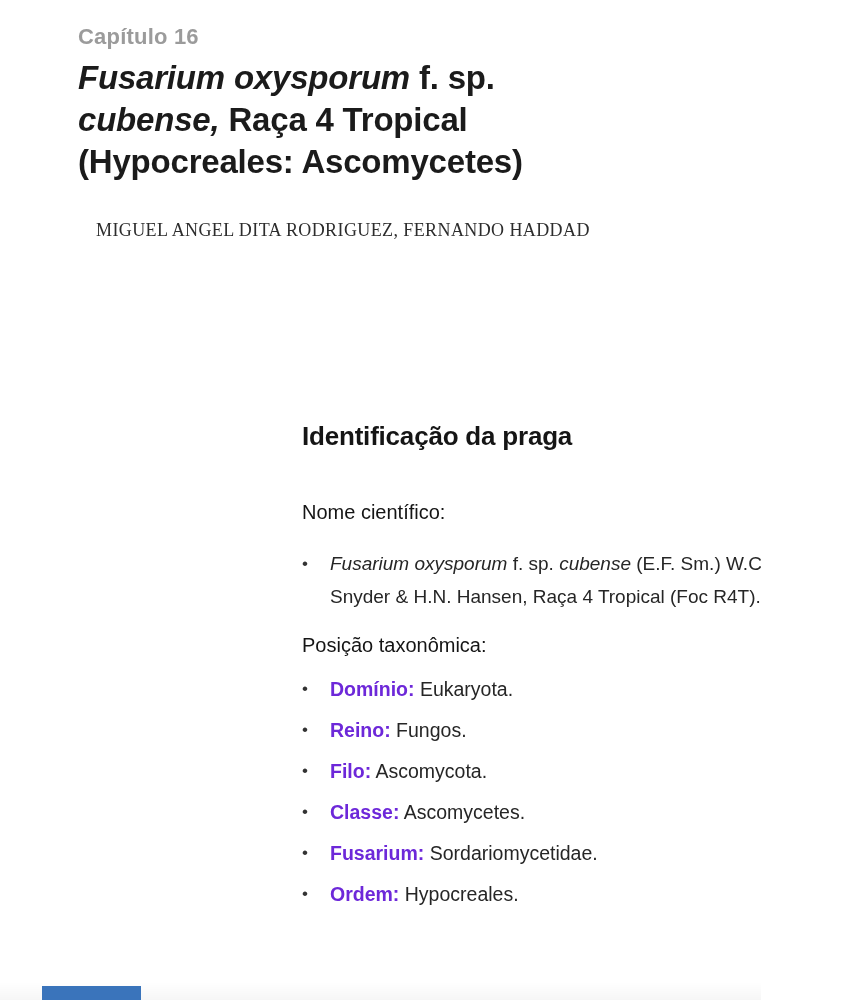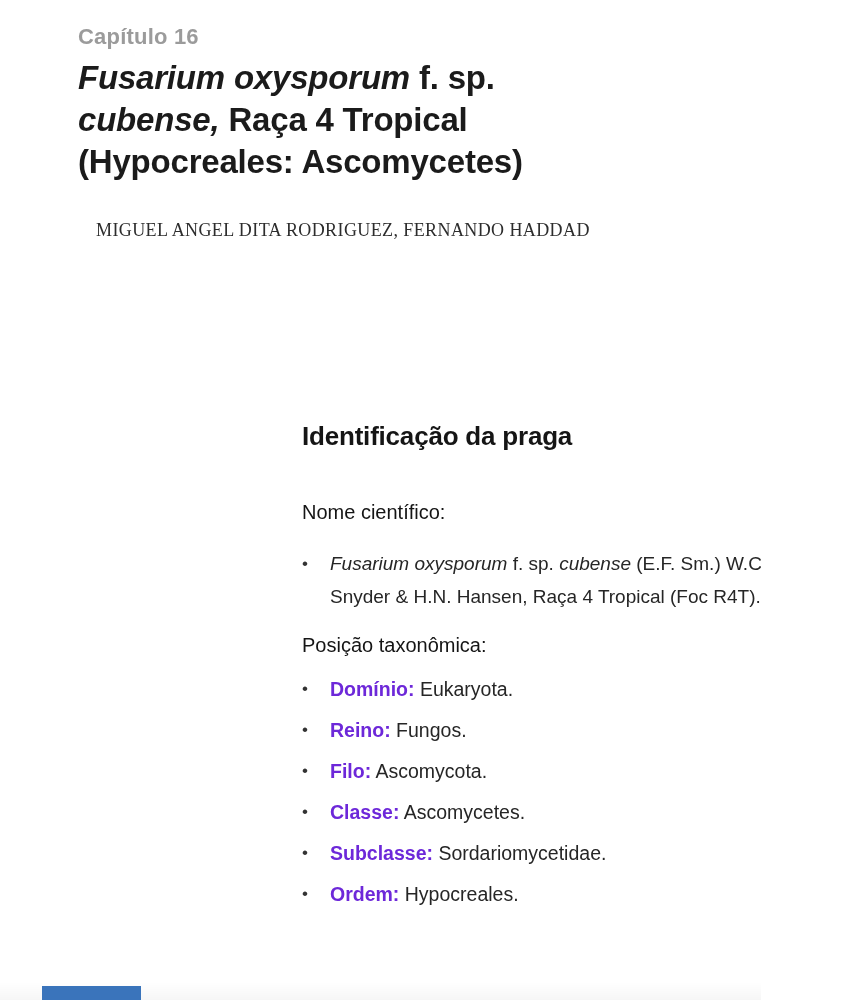--- a/index.html
+++ b/index.html
@@ -162,21 +162,21 @@
         <span><span class="tax-label">Filo:</span>
         <span class="tax-value">Ascomycota.</span></span>
       </li>
       <li>
         <span class="bullet">•</span>
         <span><span class="tax-label">Classe:</span>
         <span class="tax-value">Ascomycetes.</span></span>
       </li>
       <li>
         <span class="bullet">•</span>
-        <span><span class="tax-label">Subclasse:</span>
+        <span><span class="tax-label">Fusarium:</span>
         <span class="tax-value">Sordariomycetidae.</span></span>
       </li>
       <li>
         <span class="bullet">•</span>
         <span><span class="tax-label">Ordem:</span>
         <span class="tax-value">Hypocreales.</span></span>
       </li>
     </ul>
   </div>
 

